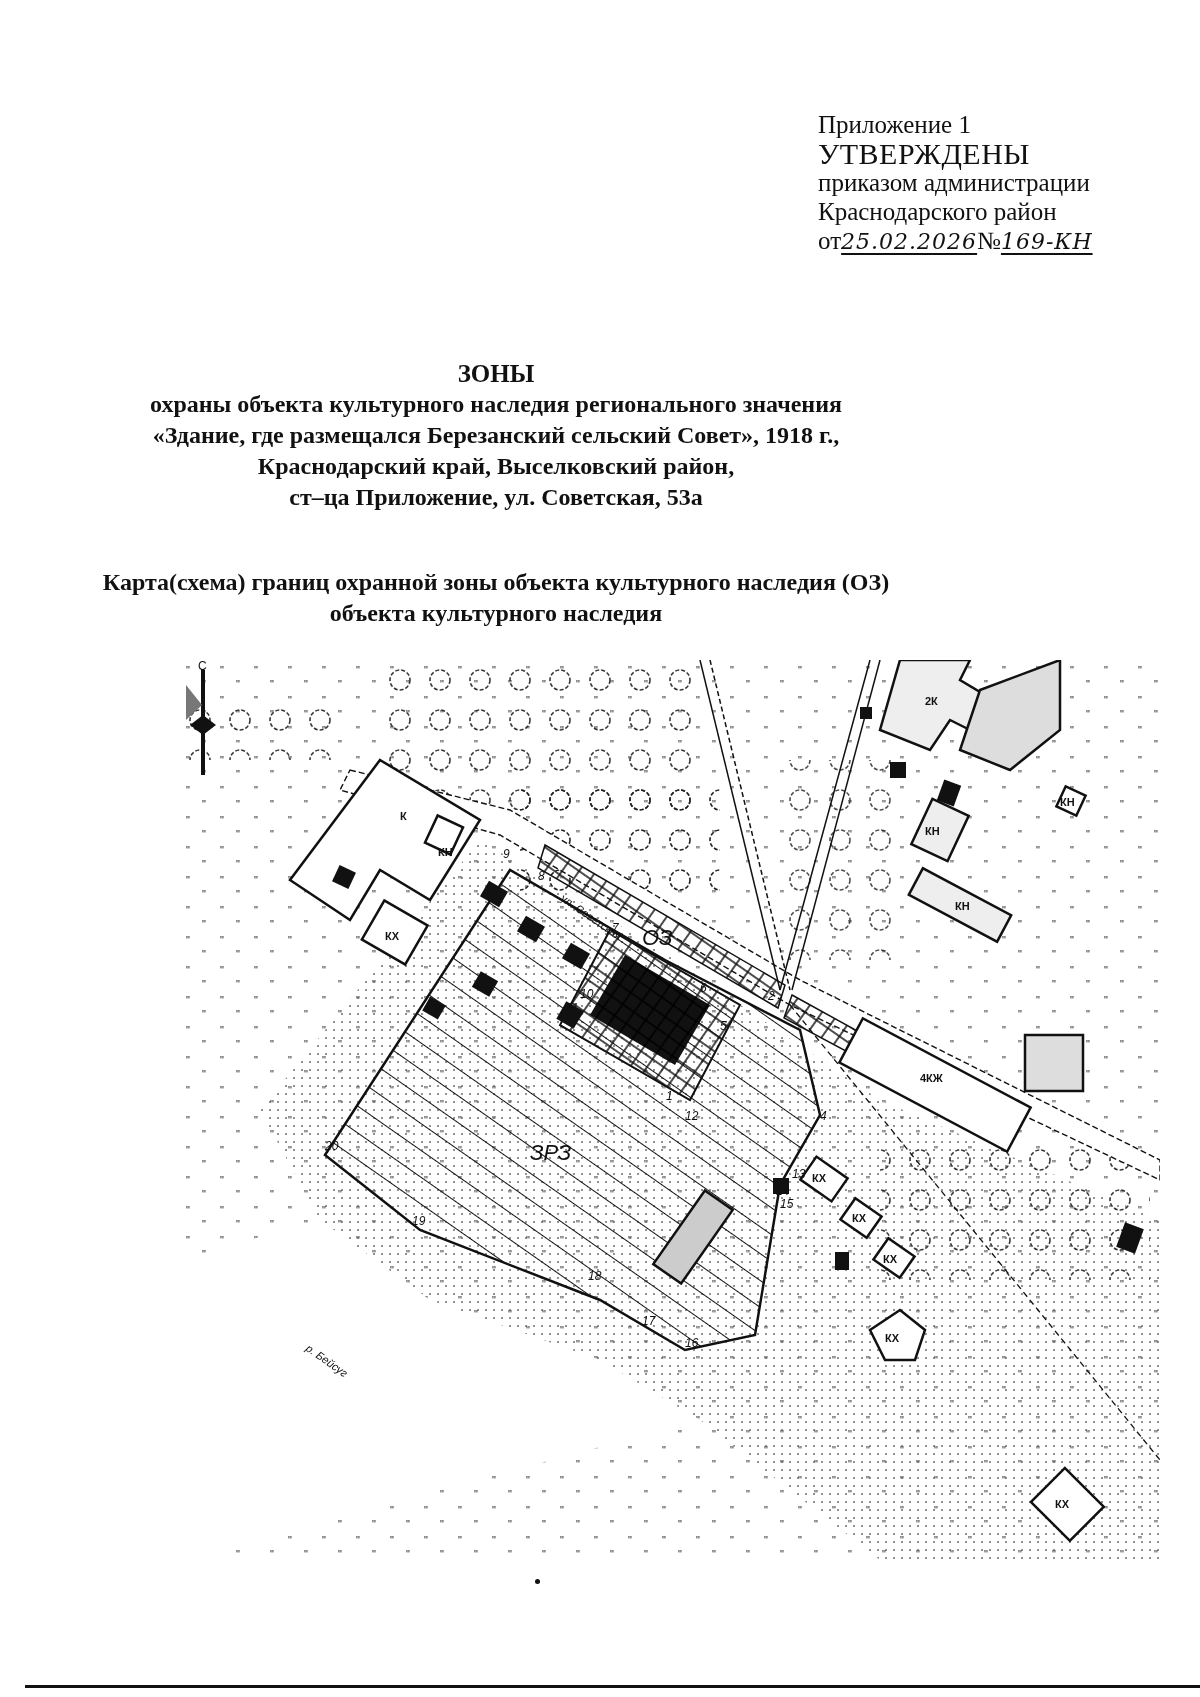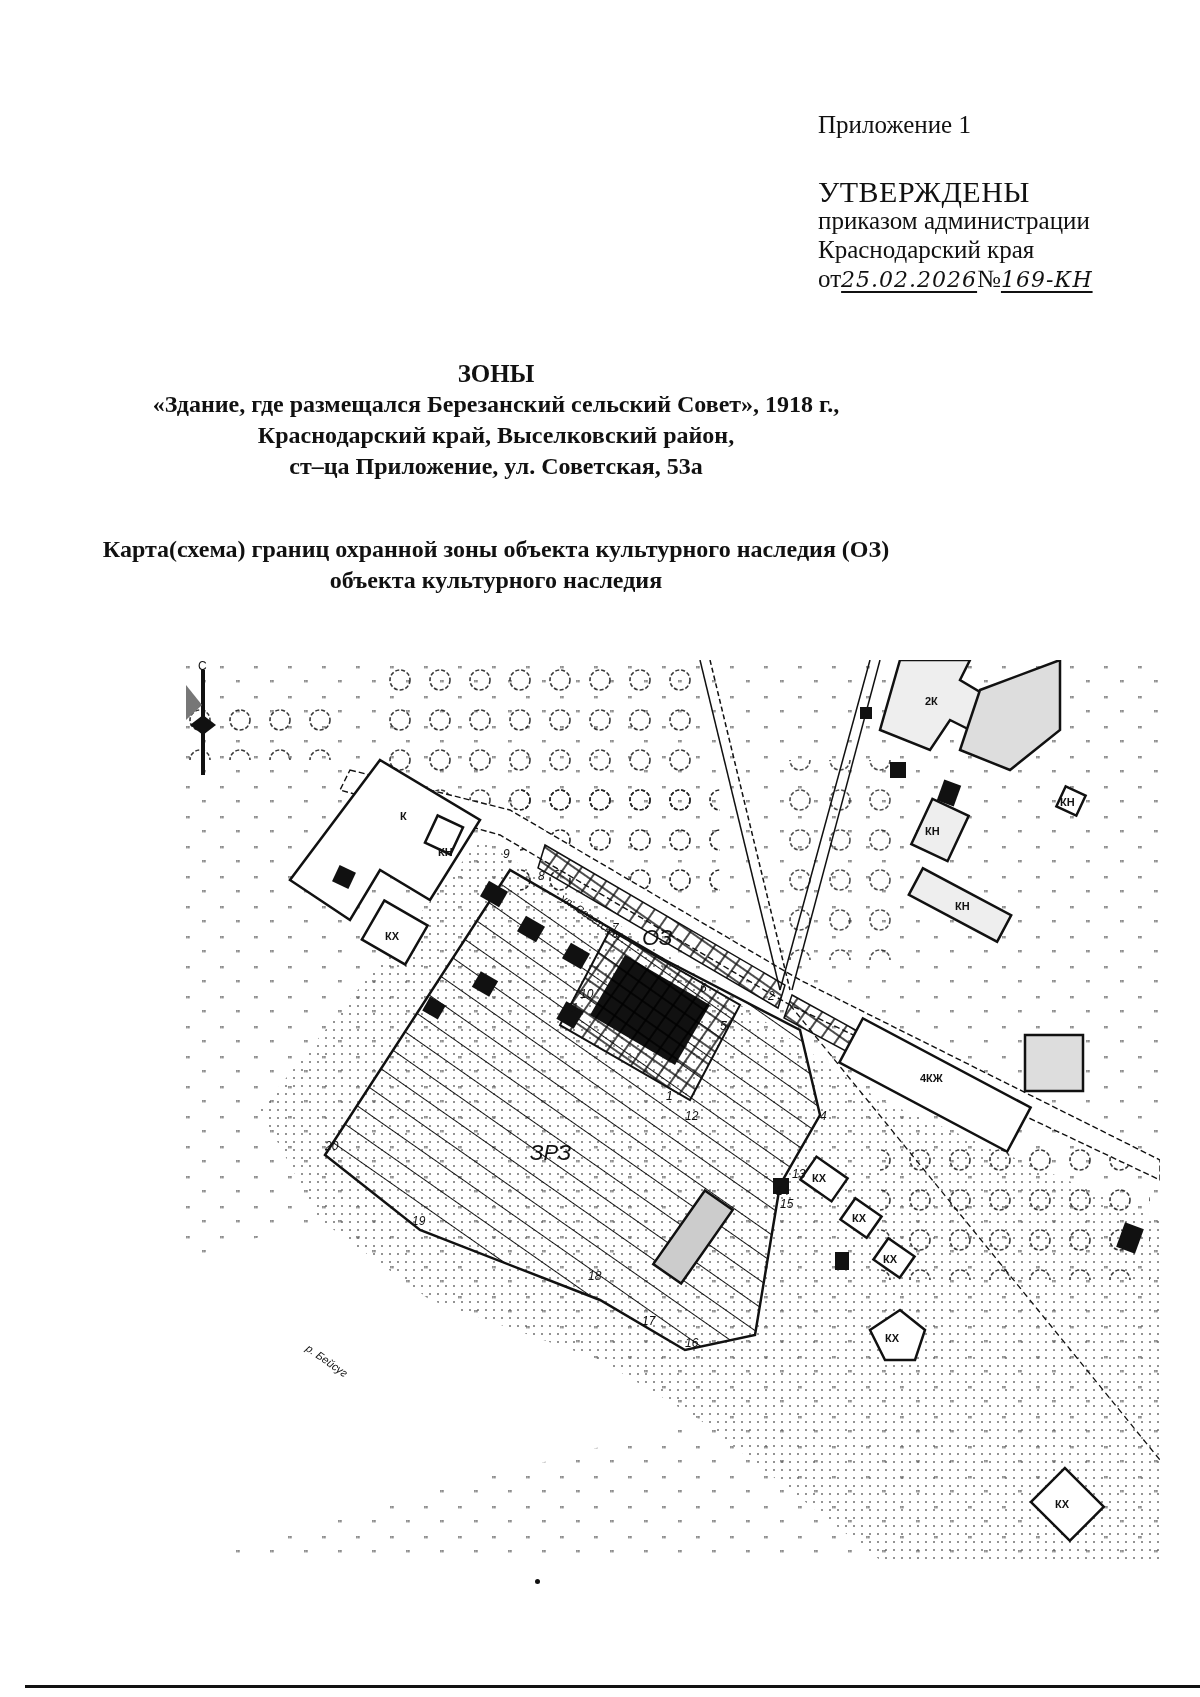--- a/index.html
+++ b/index.html
@@ -1,51 +1,52 @@
 <!DOCTYPE html>
 <html><head>
 <meta charset="utf-8">
 <style>
   html, body { margin: 0; padding: 0; background: #ffffff; }
   body { width: 1200px; height: 1697px; position: relative; overflow: hidden;
          font-family: "Liberation Serif", "DejaVu Serif", serif; color: #111; }
   .approval { position: absolute; left: 818px; top: 110px; font-size: 25px; line-height: 29px; }
-  .approval .appendix { margin-bottom: 38px; }
+  .approval .appendix { }
   .approval .approved { font-size: 30px; letter-spacing: 0.5px; }
   .hand { font-family: "DejaVu Serif", serif; font-style: italic; font-size: 22px;
           text-decoration: underline; text-underline-offset: 4px; letter-spacing: 1px; margin-top: 8px; }
   .title-block { position: absolute; left: 0; width: 992px; text-align: center;
                  font-weight: bold; font-size: 24px; line-height: 31px; }
   .title-block .main { font-size: 25px; }
   .map { position: absolute; left: 180px; top: 660px; width: 980px; height: 900px; }
   .map svg { width: 100%; height: 100%; display: block; }
   .bottom-rule { position: absolute; left: 25px; top: 1685px; width: 1175px; height: 3px; background: #111; }
   .dot { position: absolute; left: 535px; top: 1579px; width: 5px; height: 5px; border-radius: 50%; background: #111; }
 </style>
 </head>
 <body>
 
 <div class="approval">
   <div class="appendix">Приложение 1</div>
   <div class="approved">УТВЕРЖДЕНЫ</div>
   <div>приказом администрации</div>
-  <div>Краснодарский края</div>
+  <div>Краснодарского район</div>
   <div>
     <span>от</span><span class="hand">25.02.2026</span><span>№</span><span class="hand">169-КН</span>
   </div>
 </div>
 
 <div class="title-block" style="top:358px;">
   <div class="main">ЗОНЫ</div>
+  <div>охраны объекта культурного наследия регионального значения</div>
   <div>«Здание, где размещался Березанский сельский Совет», 1918 г.,</div>
   <div>Краснодарский край, Выселковский район,</div>
   <div>ст–ца Приложение, ул. Советская, 53а</div>
 </div>
 
-<div class="title-block" style="top:534px;">
+<div class="title-block" style="top:567px;">
   <div>Карта(схема) границ охранной зоны объекта культурного наследия (ОЗ)</div>
   <div>объекта культурного наследия</div>
 </div>
 
 <div class="map">
   <svg viewBox="0 0 980 900" xmlns="http://www.w3.org/2000/svg" font-family="Liberation Sans, sans-serif">
     <defs>
       <pattern id="dots" width="8" height="8" patternUnits="userSpaceOnUse">
         <circle cx="2" cy="2" r="1" fill="#555"></circle>
       </pattern>

